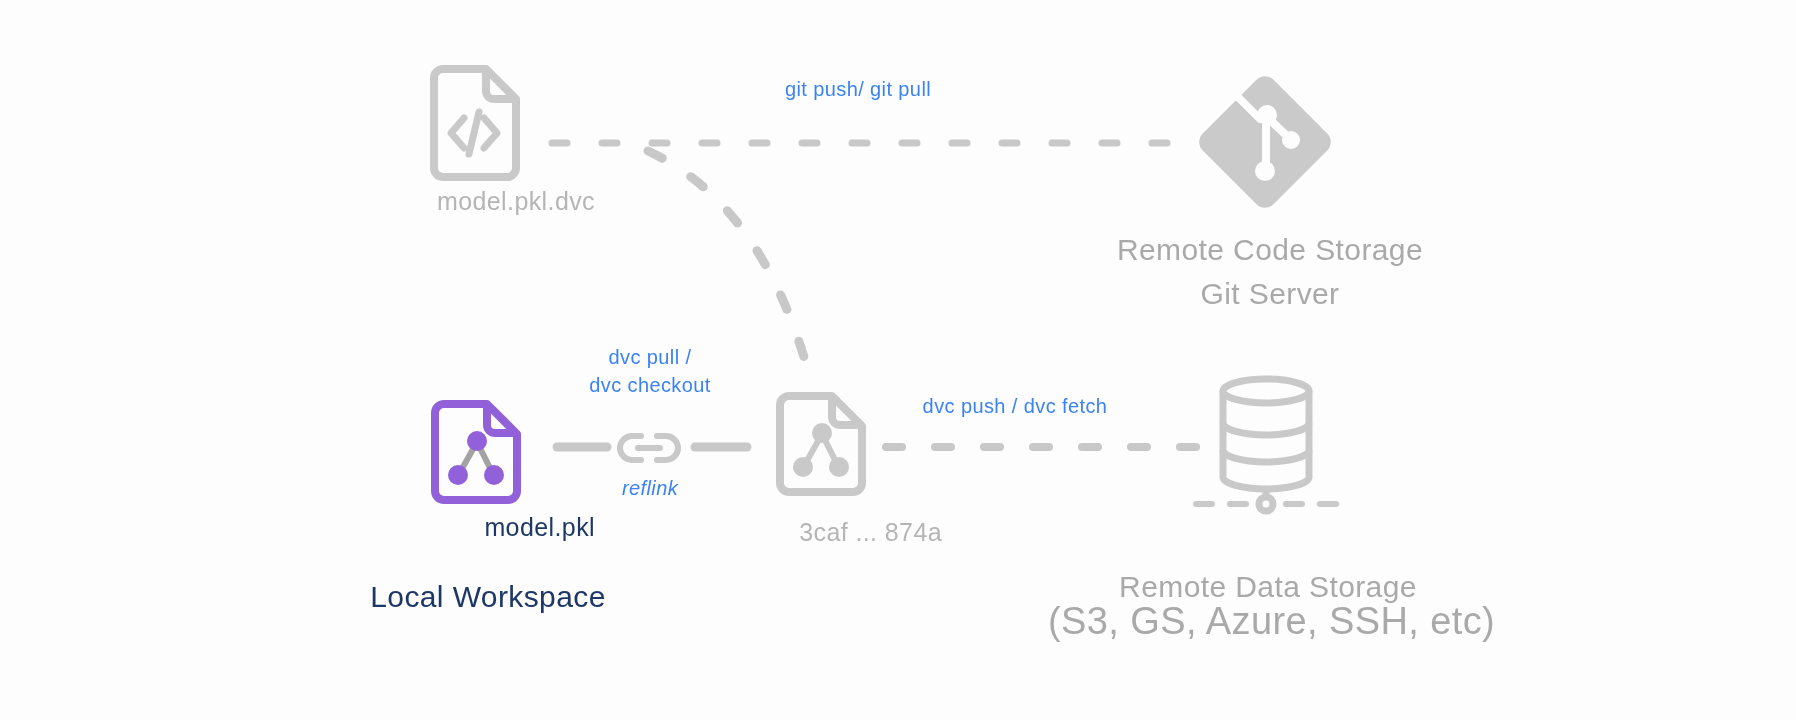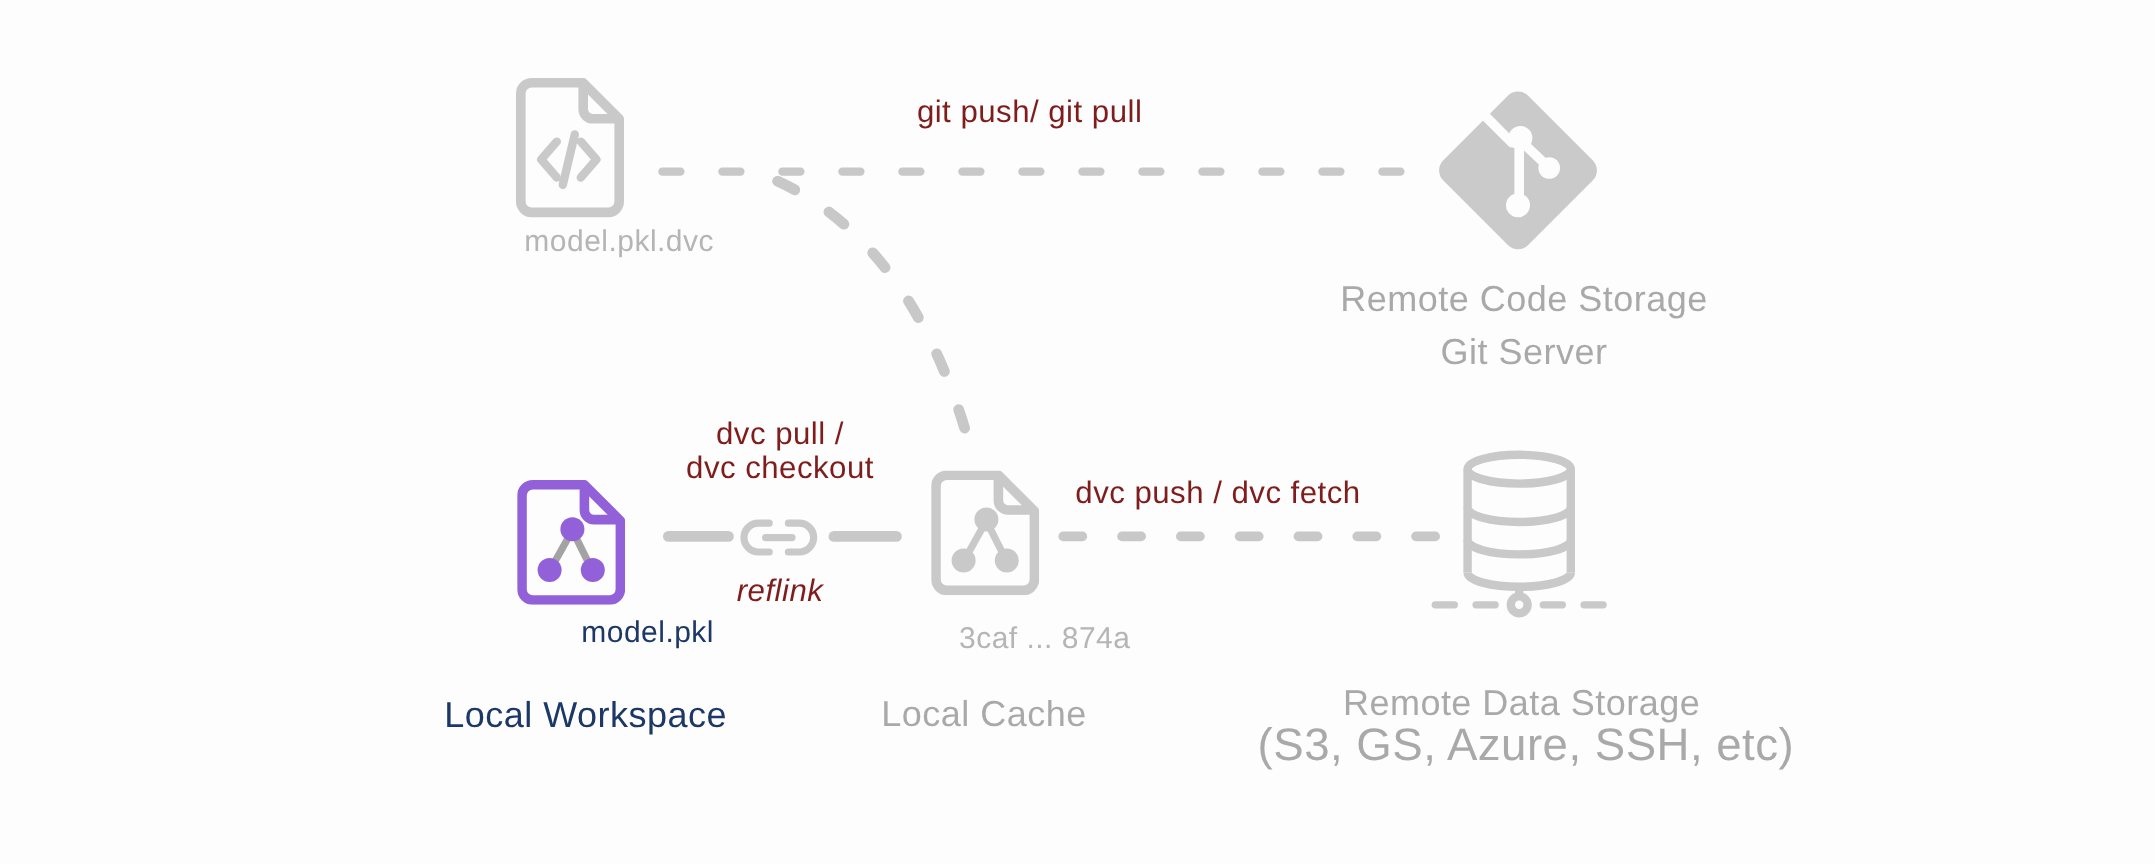--- a/index.html
+++ b/index.html
@@ -14,21 +14,21 @@
   }
   .abs { position: absolute; }
   .edges-svg { position: absolute; left: 0; top: 0; width: 1796px; height: 720px; }
   .label {
     position: absolute;
     text-align: center;
     letter-spacing: 0.4px;
     font-weight: 400;
     white-space: nowrap;
   }
-  .edge-label  { font-size: 26px; color: #7f1d1d; }
+  .edge-label  { font-size: 20px; color: #3b82f6; }
   .file-label  { font-size: 25px; color: #b5b5b5; text-align: right; }
   .node-title  { font-size: 30px; color: #a9a9a9; line-height: 43px; text-align: center; }
   .navy        { color: #1d3866; }
 </style>
 </head>
 <body>
 
 <div class="canvas">
 
   <svg class="edges-svg">
@@ -95,21 +95,20 @@
     <path d="M 56 4 V 25 a 8 8 0 0 0 8 8 H 86" fill="none" stroke="#c9c9c9" stroke-width="8" stroke-linejoin="round"></path>
     <g stroke="#c9c9c9" stroke-width="6">
       <line x1="46" y1="42" x2="28" y2="74"></line>
       <line x1="46" y1="42" x2="62" y2="74"></line>
     </g>
     <circle cx="46" cy="41" r="10" fill="#c9c9c9"></circle>
     <circle cx="27" cy="75" r="10" fill="#c9c9c9"></circle>
     <circle cx="63" cy="75" r="10" fill="#c9c9c9"></circle>
   </svg>
   <div class="label file-label" style="left:702px; top:518px; width:240px;">3caf ... 874a</div>
-  <div class="label node-title" style="left:695px; top:574px; width:250px;">Local Cache</div>
 
   <div class="label edge-label" style="left:865px; top:395px; width:300px;">dvc push / dvc fetch</div>
 
   <svg class="abs" style="left:1185px; top:360px;" width="162" height="160" viewBox="0 0 162 160">
     <g fill="none" stroke="#c9c9c9" stroke-width="7">
       <ellipse cx="81" cy="31" rx="43" ry="12"></ellipse>
       <path d="M 38 31 V 117"></path>
       <path d="M 124 31 V 117"></path>
       <path d="M 38 63 a 43 12 0 0 0 86 0"></path>
       <path d="M 38 90 a 43 12 0 0 0 86 0"></path>

